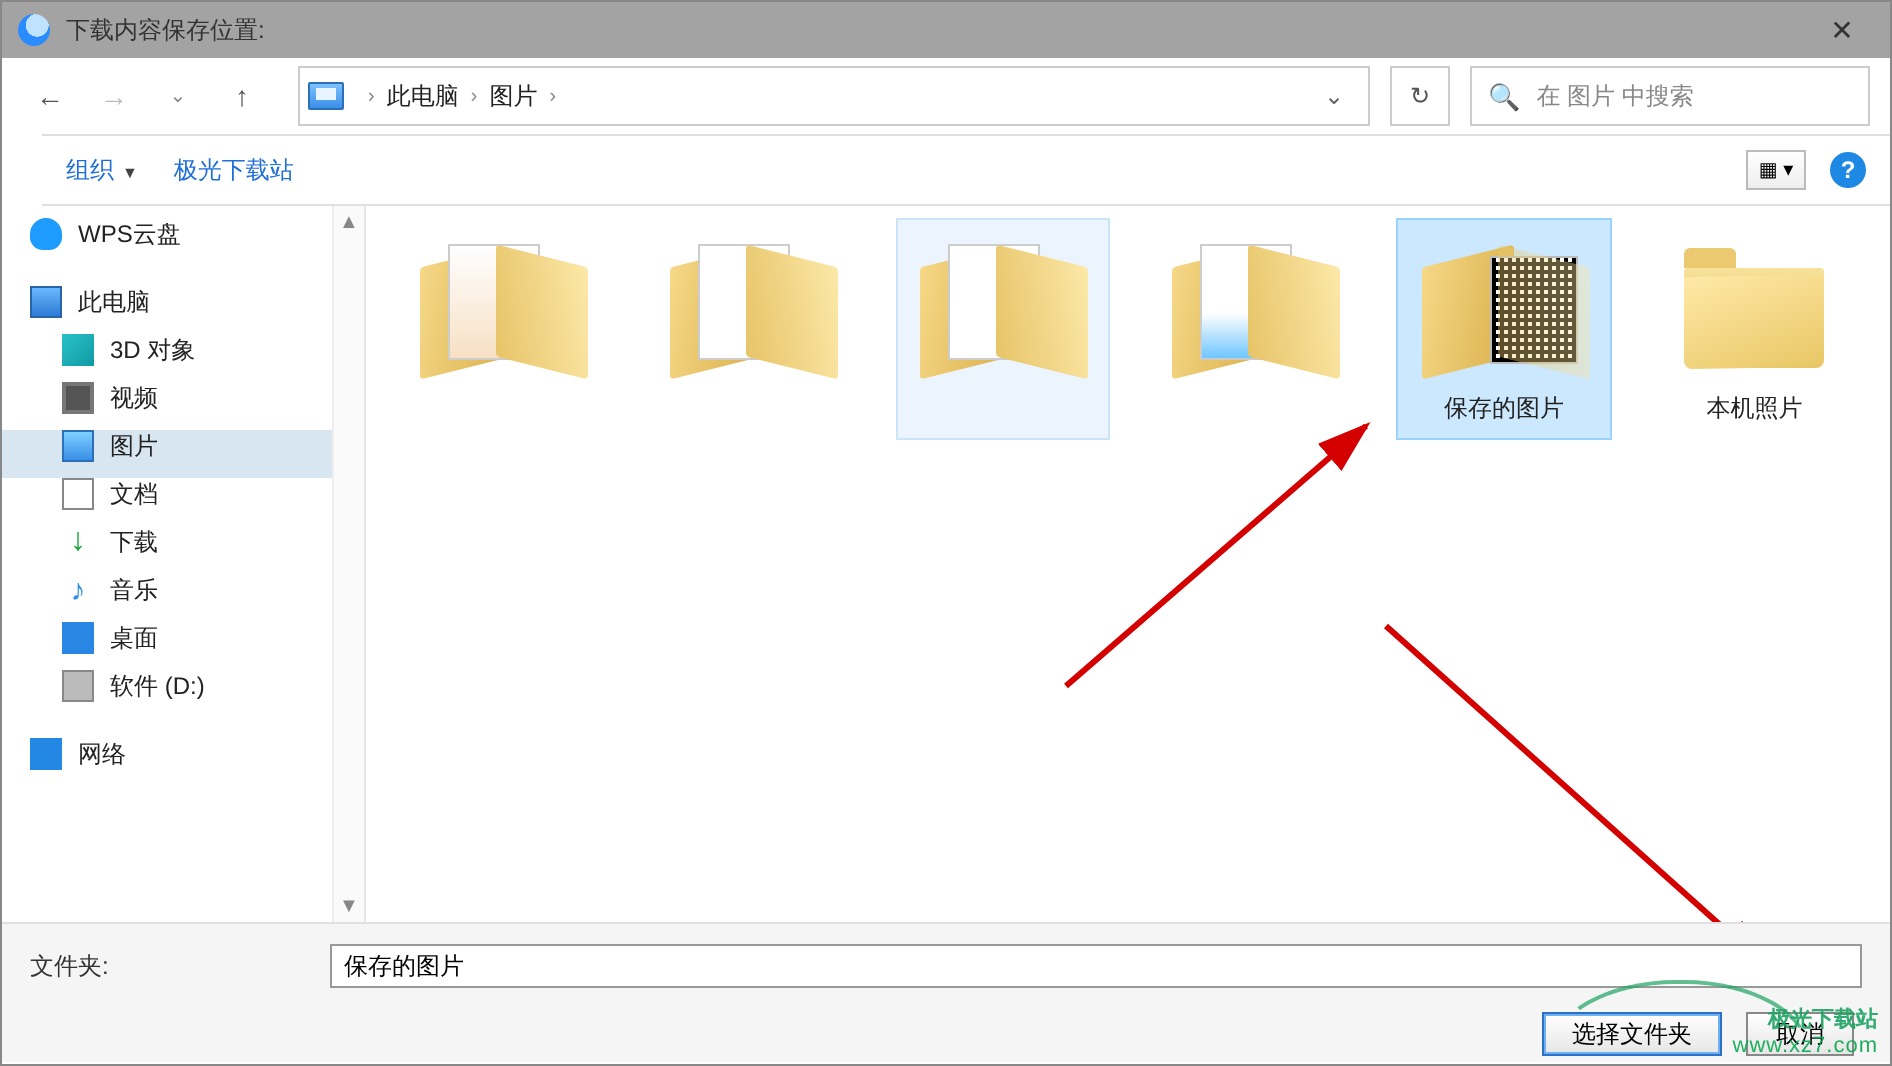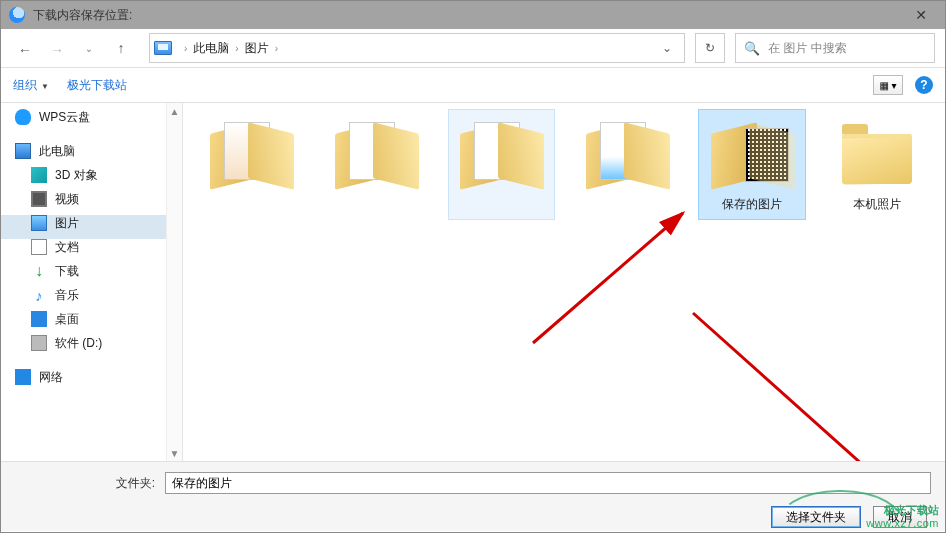--- a/index.html
+++ b/index.html
@@ -20,21 +20,21 @@
     .crumbbar .pc-icon { width:18px; height:14px; background:linear-gradient(#7ec1ff,#3a8fe8); border:1px solid #2b6fb8; border-radius:1px; margin-right:6px; position:relative; }
     .crumbbar .pc-icon:after{content:"";position:absolute;left:3px;top:2px;right:3px;bottom:4px;background:#e8f4ff;}
     .crumb-txt { color:#222; }
     .crumb-sep { color:#888; margin:0 6px; font-size:10px;}
     .crumb-right-chev { margin-left:auto; color:#666; font-size:12px; padding:0 8px; }
     .refresh-btn { width:30px; height:30px; border:1px solid #ccc; display:flex; align-items:center; justify-content:center; color:#555; }
     .searchbox { width:200px; height:30px; border:1px solid #ccc; margin-left:6px; display:flex; align-items:center; padding:0 8px; color:#888; }
     .searchbox .s-icon { margin-right:8px; font-size:13px; color:#777; }
 
     
-    .toolbar { height:36px; border-top:1px solid #e0e0e0; border-bottom:1px solid #e0e0e0; display:flex; align-items:center; padding:0 12px; }
+    .toolbar { height:36px; border-top:1px solid #e0e0e0; border-bottom:1px solid #e0e0e0; display:flex; align-items:center; padding:0 12px;margin-left:20px; }
     .toolbar .t-left { display:flex; gap:18px; }
     .toolbar .t-link { color:#1e6fd6; font-size:12px; }
     .t-link .dd{ font-size:8px; margin-left:4px; color:#444;}
     .toolbar .t-right { margin-left:auto; display:flex; align-items:center; gap:12px; }
     .view-sel { width:30px; height:20px; border:1px solid #bbb; display:flex; align-items:center; justify-content:center; font-size:10px; background:linear-gradient(#fff,#eee); }
     .help-ico { width:18px; height:18px; border-radius:50%; background:#1e88e5; color:#fff; display:flex; align-items:center; justify-content:center; font-weight:bold; font-size:12px; }
 
     
     .main { display:flex; height:358px; }
     .tree { width:182px; border-right:1px solid #e5e5e5; padding:6px 0; overflow:hidden; }
@@ -64,21 +64,21 @@
           repeating-linear-gradient(0deg,#000 0 2px,#fff 2px 4px),
           repeating-linear-gradient(90deg,#000 0 2px,#fff 2px 4px);
         background-blend-mode:multiply;}
 
     
     .arrow{position:absolute;pointer-events:none;}
 
     
     .bottom { border-top:1px solid #e0e0e0; padding:10px 14px 8px; background:#f5f5f5; height:70px; }
     .row-in { display:flex; align-items:center; gap:10px; }
-    .row-in .lbl { color:#333; width:140px; text-align:right; }
+    .row-in .lbl { color:#333; width:140px; text-align:left; }
     .row-in input { flex:1; height:22px; border:1px solid #999; padding:0 6px; font-size:12px; }
     .row-btns { display:flex; justify-content:flex-end; gap:12px; margin-top:12px; padding-right:4px;}
     .btn { height:22px; border:1px solid #888; background:linear-gradient(#fff,#e6e6e6); padding:0 14px; font-size:12px; display:inline-flex; align-items:center; }
     .btn.primary{ border:1px solid #2a72c8; box-shadow:0 0 0 1px #6fb0ee inset;}
 
     .watermark{position:absolute;right:6px;bottom:2px;font-size:11px;opacity:0.9;text-align:right;line-height:1.2;}
     .watermark .l1{color:#1ea362;font-weight:bold;}
     .watermark .l2{color:#0aa84f;letter-spacing:0.5px;}
     .wm-swirl{position:absolute;right:40px;bottom:6px;width:130px;height:36px;border:2px solid #1ea362;border-color:#1ea362 transparent transparent transparent;border-radius:70px 70px 0 0/40px 40px 0 0;opacity:0.7;}
 

